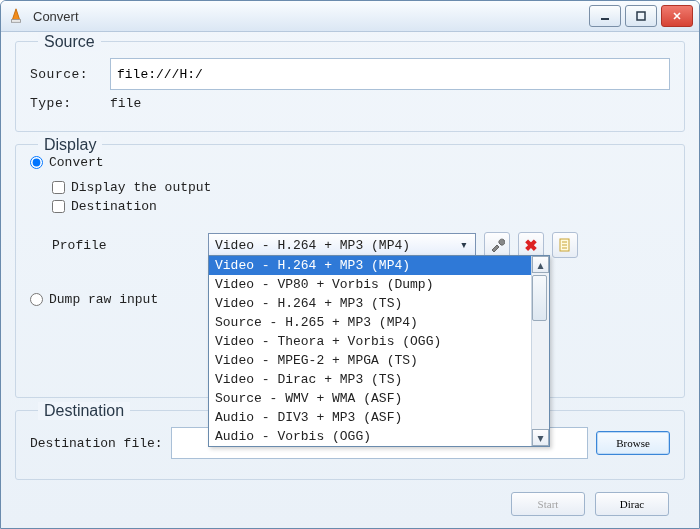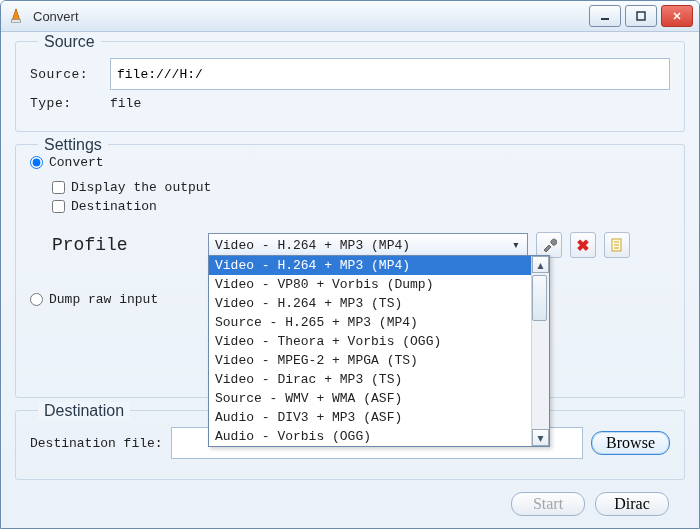--- a/index.html
+++ b/index.html
@@ -13,34 +13,34 @@
 .client{position:absolute;top:30px;left:0;right:0;bottom:0;padding:10px 14px 12px 14px;box-sizing:border-box}
 .group{border:1px solid #c9d7e6;border-radius:3px;padding:10px 14px 14px 14px;margin-bottom:12px;position:relative;background:transparent}
 .group-legend{position:absolute;top:-9px;left:22px;padding:0 6px;background:linear-gradient(#f0f5fb,#f0f5fb);color:#2a3a4a;font-size:16px}
 .row{display:flex;align-items:center;margin:6px 0;gap:8px}
 .lbl{width:72px;font-family:"Courier New",monospace;font-size:13px;letter-spacing:0.5px}
 .input-text{flex:1;height:32px;border:1px solid #aac0d7;background:#fff;padding:2px 6px;font-family:"Courier New",monospace;font-size:13px;box-sizing:border-box}
 .val-plain{font-family:"Courier New",monospace;font-size:13px}
 .radio,.check{display:flex;align-items:center;gap:6px;font-family:"Courier New",monospace;font-size:13px}
 .radio input,.check input{margin:0}
 .indent{margin-left:22px}
-.profile-lbl{width:90px;font-family:"Courier New",monospace;font-size:18px}
-.combo{position:relative;width:320px}
+.profile-lbl{width:90px;font-family:"Courier New",monospace;font-size:13px}
+.combo{position:relative;width:268px}
 .combo-box{height:22px;border:1px solid #7a93b4;background:linear-gradient(#fff,#e6eefb);display:flex;align-items:center;padding:0 22px 0 6px;font-family:"Courier New",monospace;font-size:13px;position:relative}
 .combo-arrow{position:absolute;right:2px;top:2px;width:18px;height:18px;display:flex;align-items:center;justify-content:center;color:#2a3a4a}
 .dropdown{position:absolute;top:22px;left:0;width:340px;border:1px solid #6a8bad;background:#fff;z-index:10;box-shadow:2px 2px 4px rgba(0,0,0,0.18)}
 .dd-list{display:flex;flex-direction:column;font-family:"Courier New",monospace;font-size:13px}
 .dd-item{padding:2px 6px;white-space:nowrap;cursor:default}
 .dd-item.sel{background:#2f79d7;color:#fff}
 .dd-scroll{position:absolute;right:0;top:0;bottom:0;width:17px;background:#eef2f7;border-left:1px solid #c9d5e2;display:flex;flex-direction:column;align-items:center;justify-content:space-between}
 .dd-sbtn{width:15px;height:15px;border:1px solid #9ab;background:linear-gradient(#fdfdfe,#e7edf5);display:flex;align-items:center;justify-content:center;color:#456}
 .dd-thumb{width:13px;height:44px;border:1px solid #9ab;background:linear-gradient(#f6f9fc,#dde7f1);border-radius:2px;margin-top:2px}
 .tool-btn{width:24px;height:24px;border:1px solid #b0bfd4;border-radius:3px;background:linear-gradient(#fdfdfe,#e7edf5);display:flex;align-items:center;justify-content:center}
 .dest-lbl{font-family:"Courier New",monospace;font-size:13px}
-.btn{min-width:74px;height:24px;border:1px solid #9fb4cc;border-radius:11px;background:linear-gradient(#fdfdfe,#e7edf5);font-family:"Tahoma","SimSun";font-size:16px;padding:0 14px;display:inline-flex;align-items:center;justify-content:center}
+.btn{min-width:74px;height:24px;border:1px solid #9fb4cc;border-radius:3px;background:linear-gradient(#fdfdfe,#e7edf5);font-family:"Tahoma","SimSun";font-size:11px;padding:0 14px;display:inline-flex;align-items:center;justify-content:center}
 .btn.primary{border-color:#3a86d8;box-shadow:inset 0 0 0 1px #bcd9f5;background:linear-gradient(#f7fbff,#dfeefc)}
 .btn.disabled{color:#a5a5a5}
 .footer{position:absolute;right:30px;bottom:12px;display:flex;gap:10px}
 .red-x{color:#d22}
 svg{display:block}
 </style>
 </head>
 <body>
 
 <div class="window">
@@ -79,21 +79,21 @@
         <span class="lbl">Source:</span>
         <input class="input-text" value="file:///H:/" style="">
       </div>
       <div class="row">
         <span class="lbl">Type:</span>
         <span class="val-plain">file</span>
       </div>
     </div>
 
     <div class="group" style="padding-bottom:90px">
-      <span class="group-legend">Settings</span>
+      <span class="group-legend">Display</span>
 
       <label class="radio">
         <input type="radio" name="mode" checked="" style="">
         <span>Convert</span>
       </label>
 
       <div style="height:10px"></div>
 
       <label class="check indent">
         <input type="checkbox" style="">

